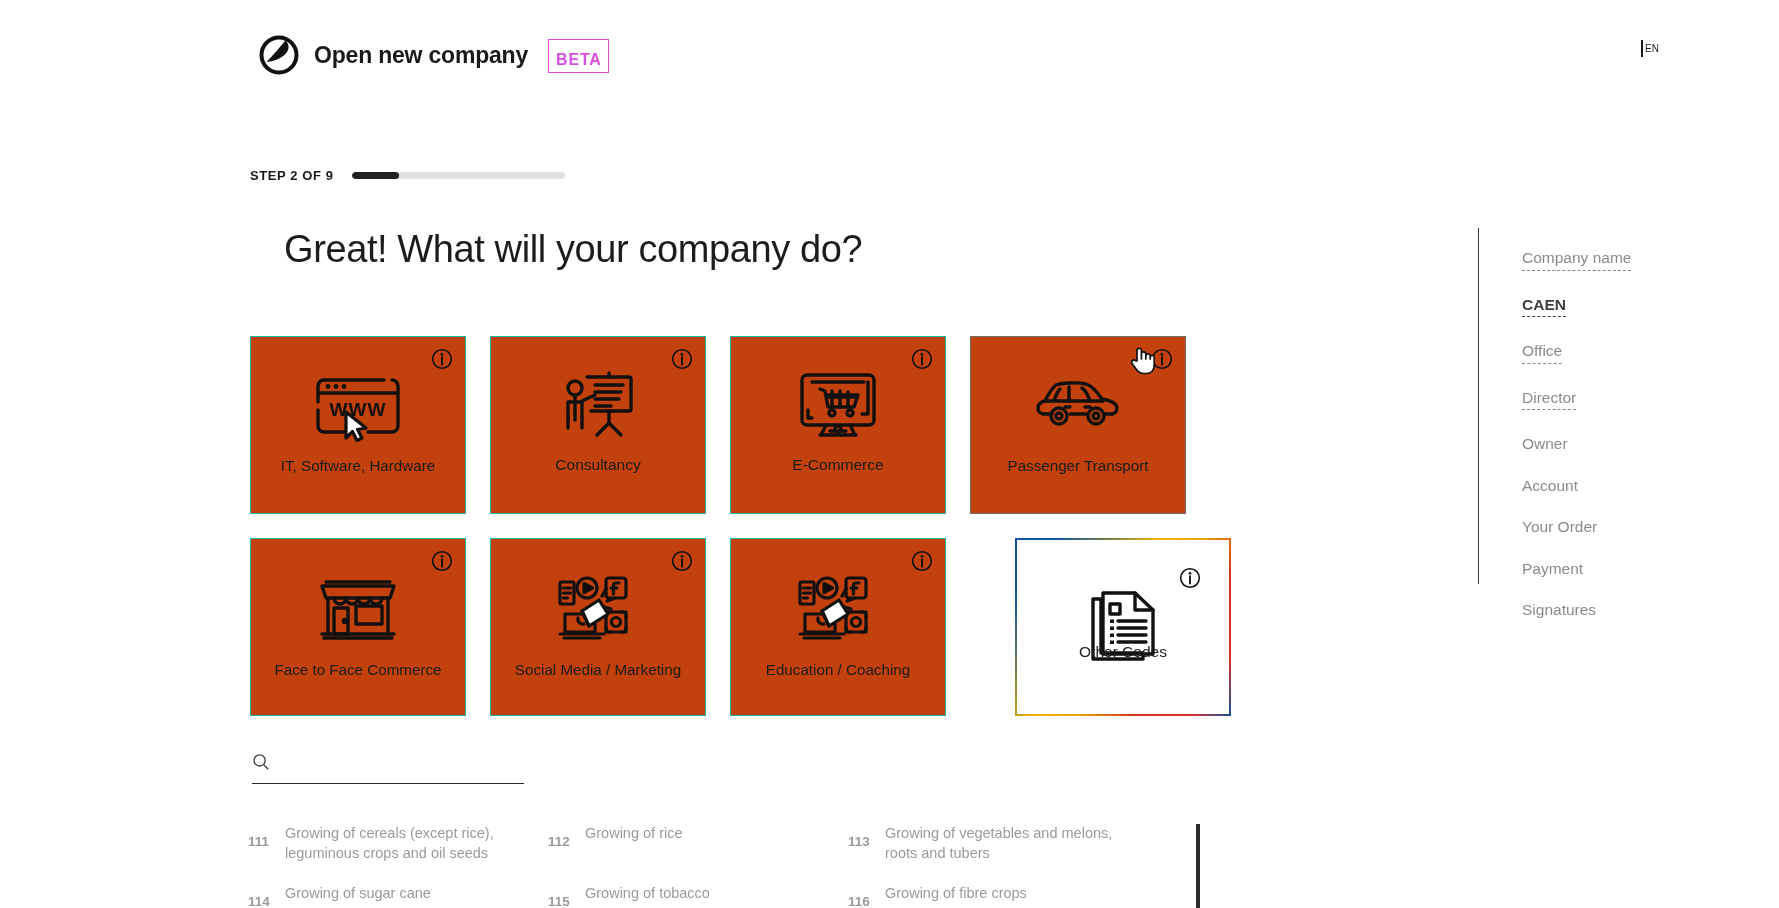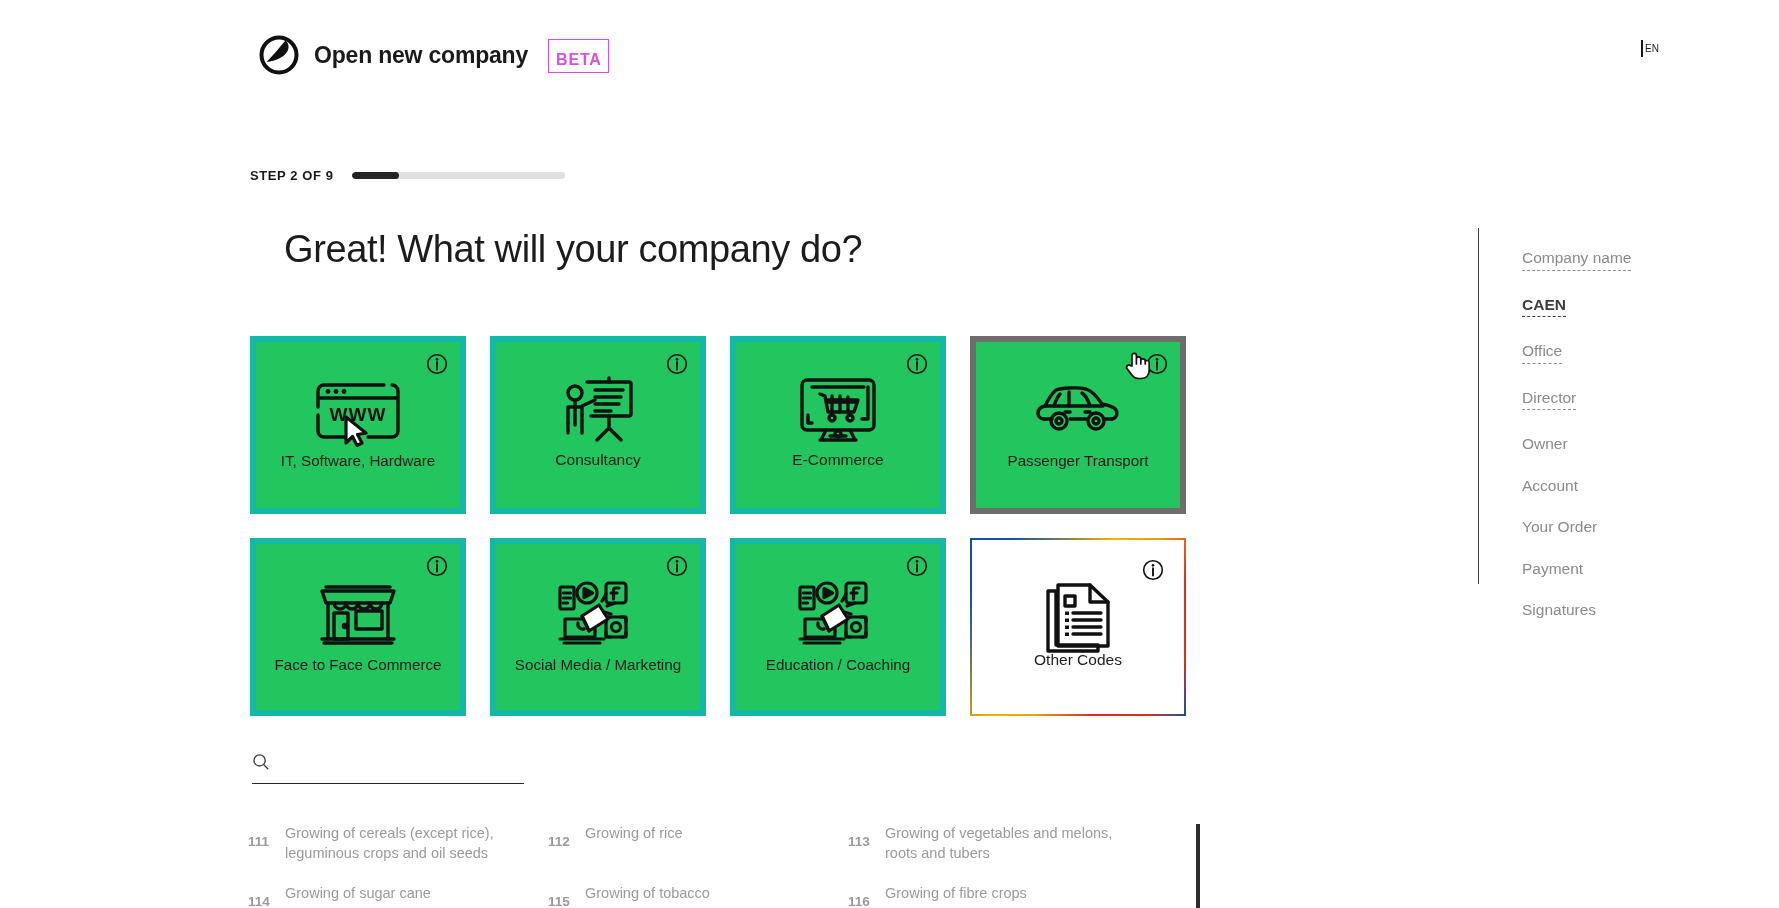--- a/index.html
+++ b/index.html
@@ -68,30 +68,31 @@
 
   
   .card-grid {
     position: absolute; left: 250px; top: 336px;
     display: grid;
     grid-template-columns: repeat(4, 216px);
     gap: 24px 24px;
   }
   .card {
     position: relative; width: 216px; height: 178px;
-    border: 6px solid #14b8a6; background: #22c55e;
+    border: 1px solid #14b8a6; background: #c2410c;
     cursor: pointer;
   }
   .card.hovered { border-color: #6e6e6e; }
   .card.selected {
-    border: none; padding: 8px;
+    border: none; padding: 16px;
     background:
       linear-gradient(#fff,#fff) padding-box,
       linear-gradient(125deg,#1152a3 0%,#1152a3 12%,#6a7a52 26%,#f2b300 42%,#e8a400 55%,#d93025 72%,#d93025 88%,#1152a3 100%) border-box;
     border: 2px solid transparent;
+    margin-left: 45px;
   }
   .card-content {
     position: relative; width: 100%; height: 100%;
     display: flex; flex-direction: column;
     align-items: center; justify-content: flex-start;
   }
   .info-icon {
     position: absolute; right: 12px; top: 11px;
     width: 22px; height: 22px; cursor: pointer;
   }

